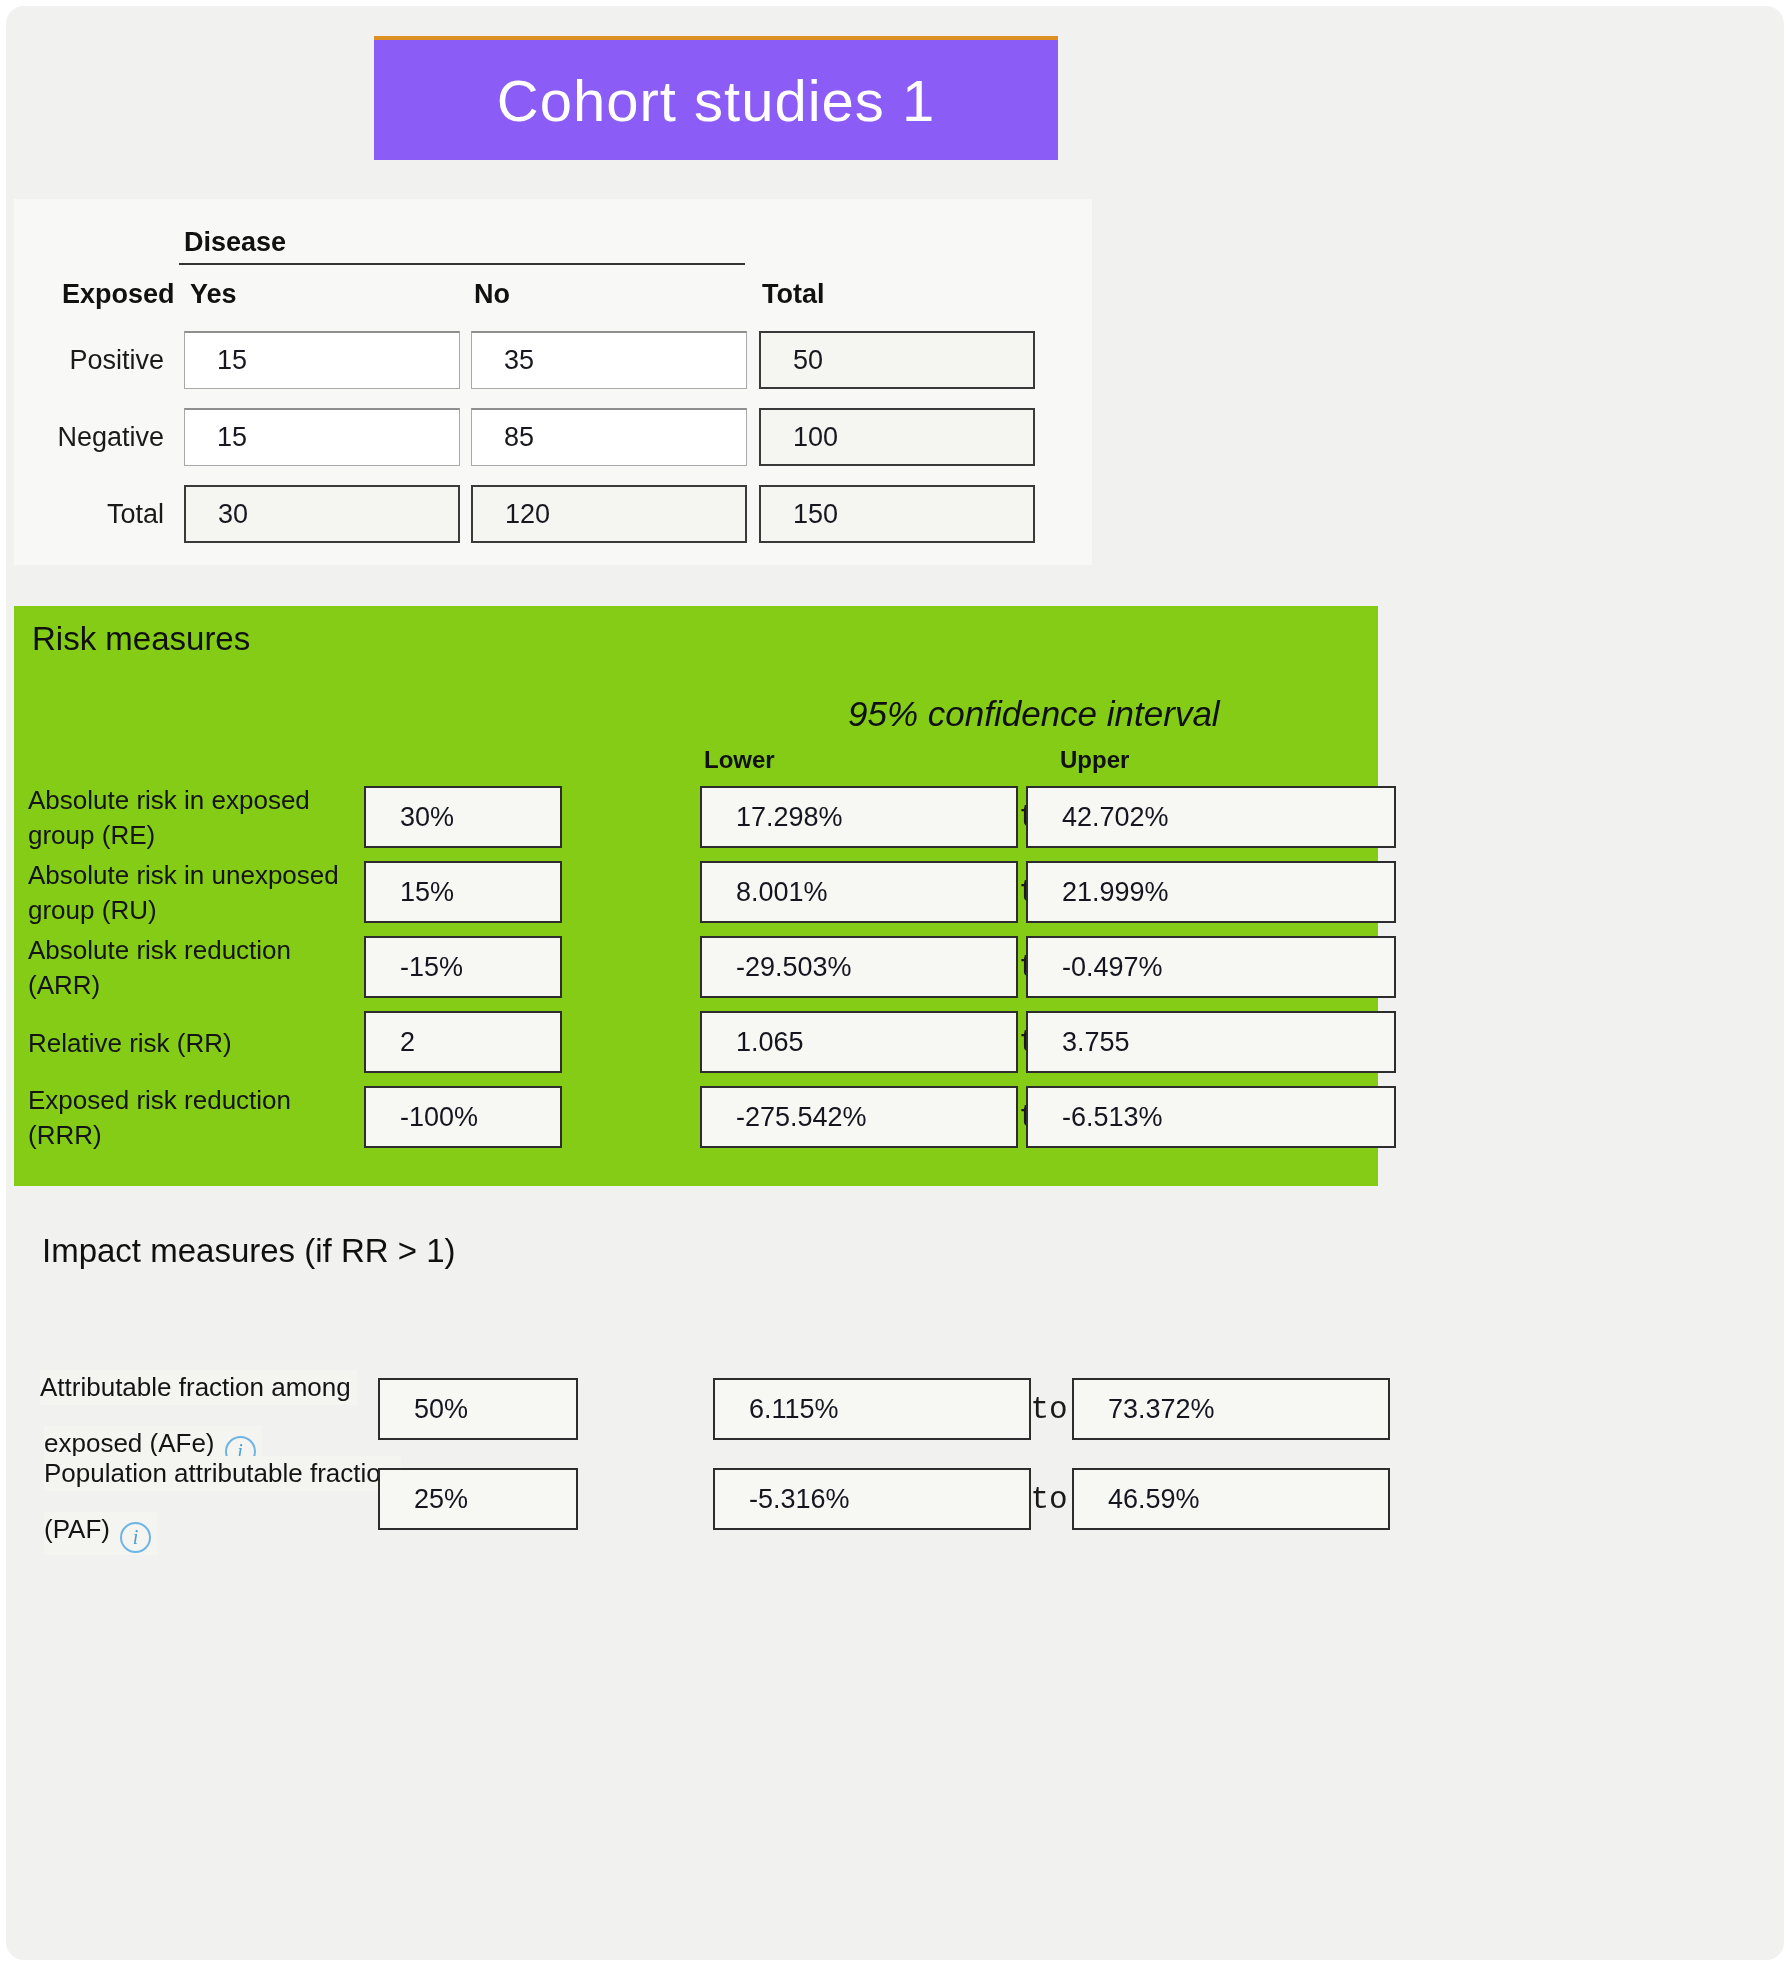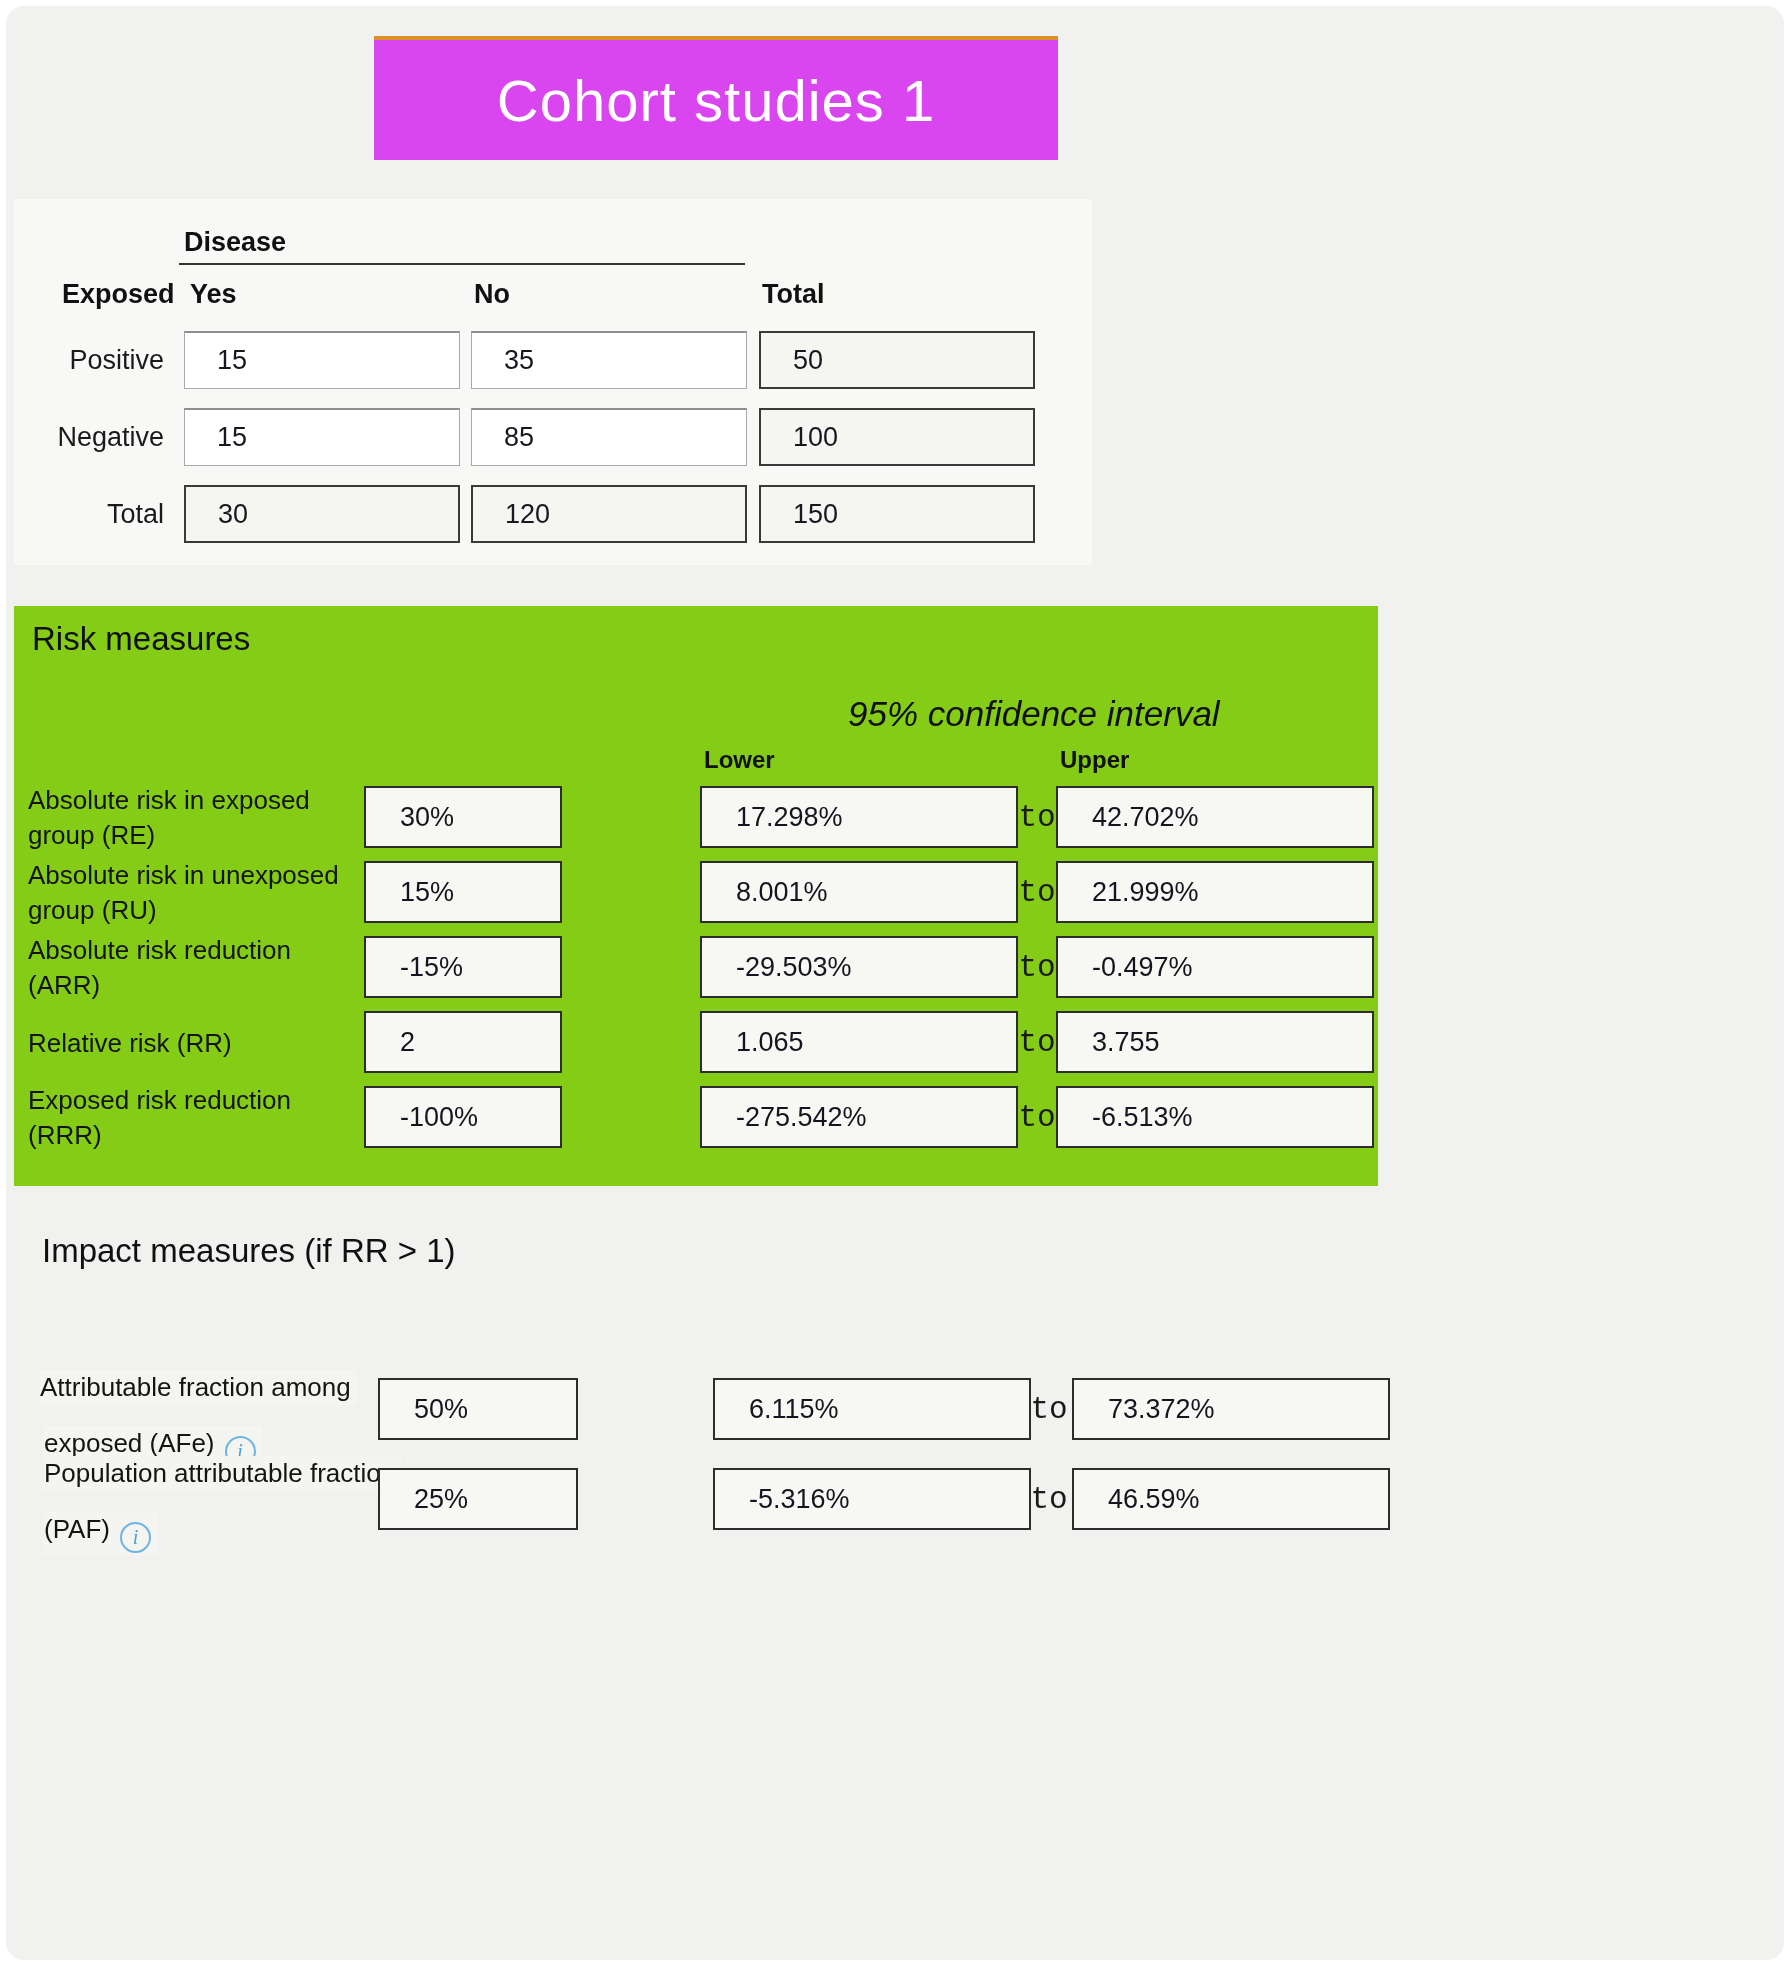--- a/index.html
+++ b/index.html
@@ -16,21 +16,21 @@
     background: #f1f1ef;
     border-radius: 18px;
   }
   .abs { position: absolute; }
 
   
   .banner {
     position: absolute;
     left: 374px; top: 36px;
     width: 684px; height: 124px;
-    background: #d946ef;
+    background: #8b5cf6;
     border-top: 4px solid #dd9024;
     display: flex; align-items: center; justify-content: center;
     color: #ffffff;
     font-size: 58px;
     letter-spacing: 1px;
   }
 
   
   .panel {
     position: absolute;
@@ -86,21 +86,21 @@
   .vbox {
     position: absolute; height: 62px;
     border: 2px solid #2d2d2d;
     background: #f7f7f4;
     display: flex; align-items: center;
     padding-left: 34px;
     font-size: 27px; color: #15151f;
   }
   .v-value { left: 350px; width: 198px; }
   .v-lower { left: 686px; width: 318px; }
-  .v-upper { left: 1042px; width: 318px; }
+  .v-upper { left: 1012px; width: 370px; }
   .to-label {
     position: absolute; left: 1006px; width: 34px; height: 62px;
     display: flex; align-items: center; justify-content: center;
     font-size: 31px; color: #1a1a1a; font-family: Liberation Mono, monospace;
   }
 
   
   .i-row { position: absolute; left: 0; width: 100%; height: 64px; }
   .i-label-line {
     position: absolute;

